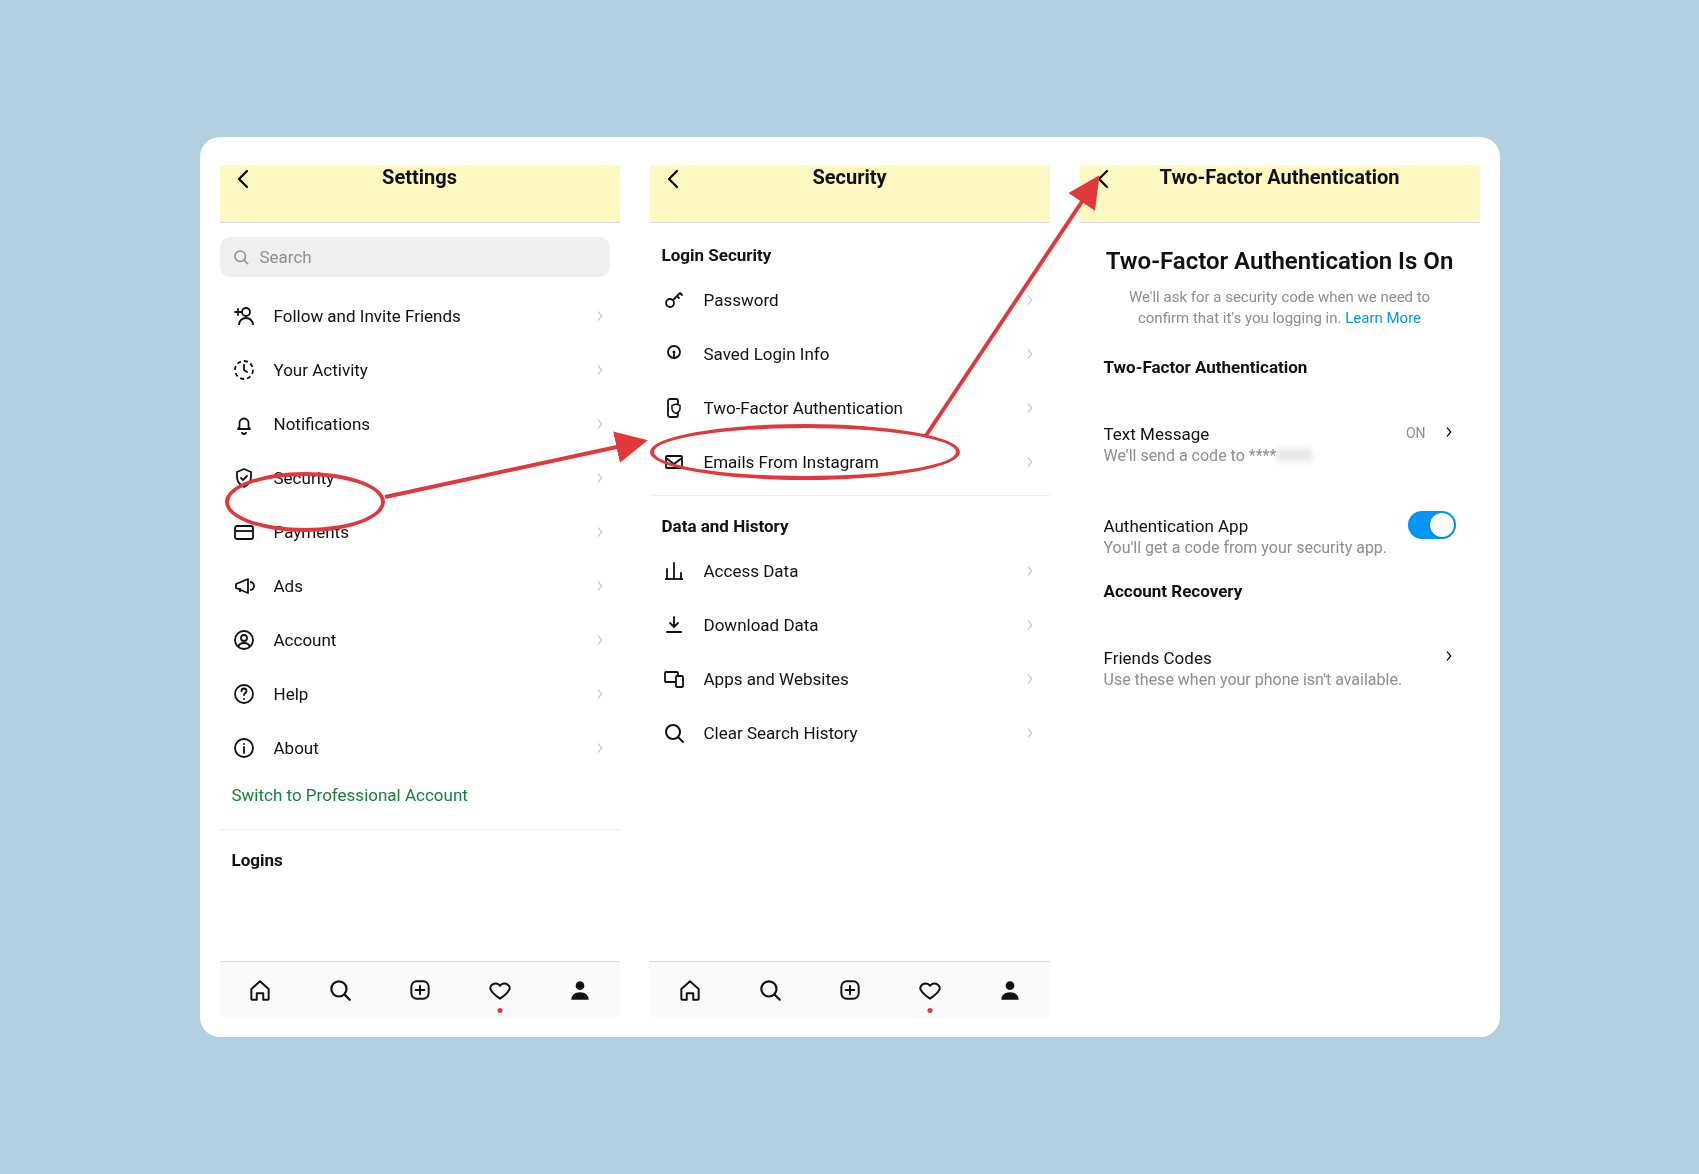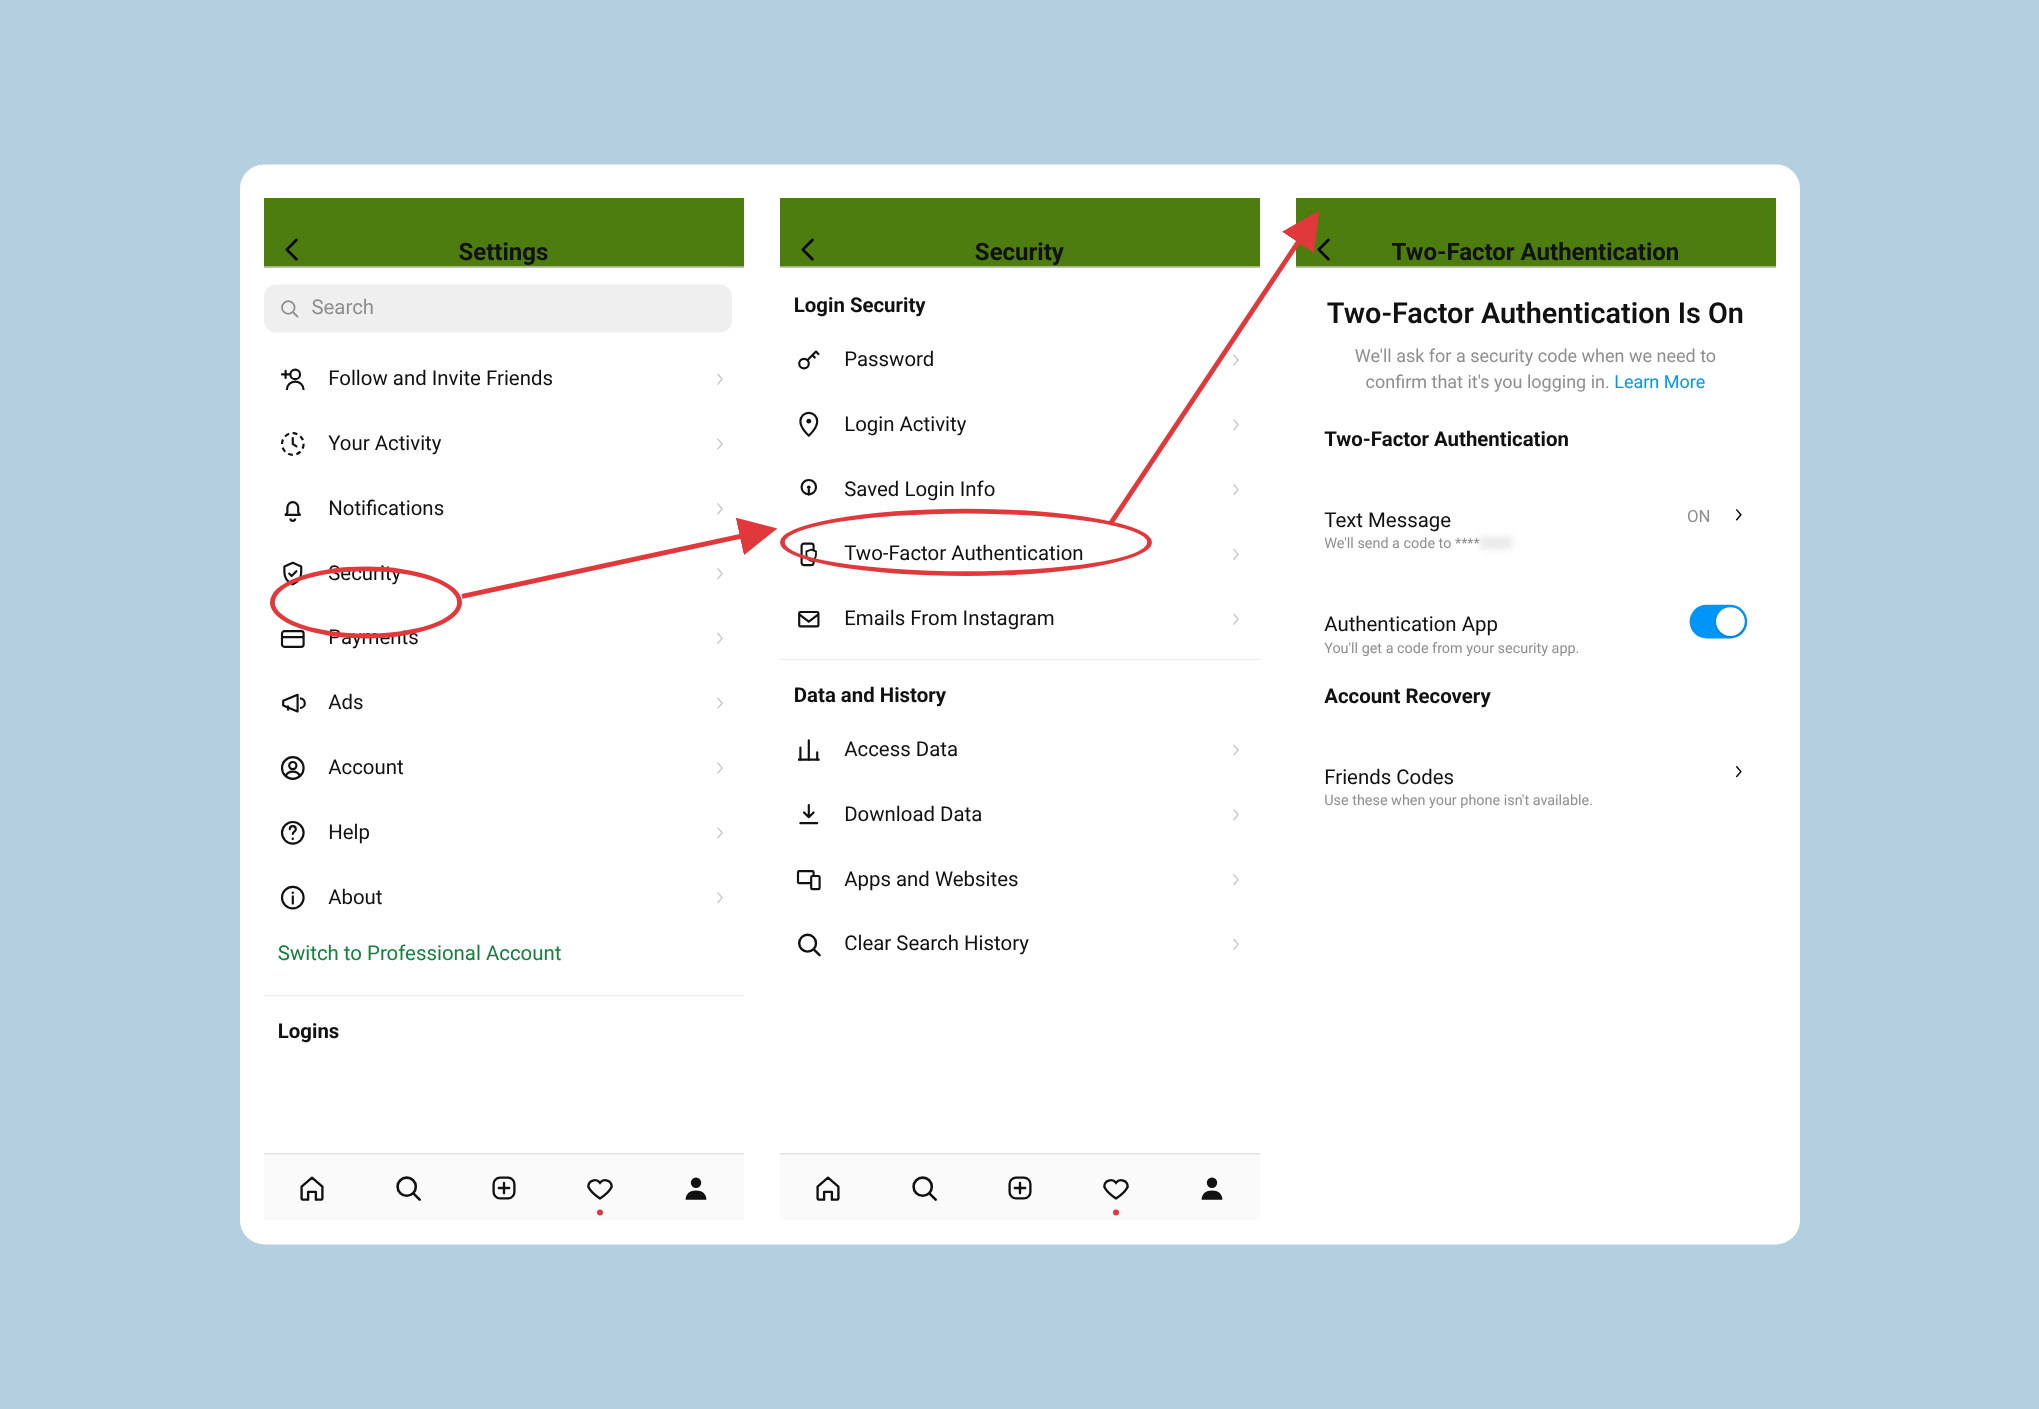--- a/index.html
+++ b/index.html
@@ -24,25 +24,25 @@
   }
   .panel {
     flex: 1;
     display: flex;
     flex-direction: column;
     position: relative;
     min-width: 0;
   }
   .panel-header {
     display: flex;
-    align-items: flex-end;
+    align-items: flex-start;
     height: 58px;
     border-bottom: 1px solid #dbdbdb;
     position: relative;
-    background: #4d7c0f;
+    background: #fef9c3;
   }
   .panel-header .back {
     position: absolute;
     left: 10px;
     width: 28px; height: 28px;
     display: flex; align-items: center; justify-content: center;
   }
   .panel-header .title {
     flex: 1;
     text-align: center;
@@ -156,21 +156,21 @@
     margin-bottom: 14px;
   }
   .tfa-row {
     display: flex;
     align-items: center;
     padding: 10px 0 18px 0;
     gap: 12px;
   }
   .tfa-row .tx { flex: 1; margin-top: 23px; }
   .tfa-row .ttl { font-size: 17px; color: #111; margin-bottom: 2px; }
-  .tfa-row .sub { font-size: 12px; color: #8e8e8e; }
+  .tfa-row .sub { font-size: 16px; color: #8e8e8e; }
   .tfa-row .on-lbl { font-size: 14px; color: #8e8e8e; margin-right: 4px; }
   .toggle {
     width: 48px; height: 28px; border-radius: 14px;
     background: #0095f6;
     position: relative;
     flex-shrink: 0;
   }
   .toggle::after {
     content: '';
     position: absolute;
@@ -521,33 +521,20 @@
         <div class="label">Password</div>
         <div class="chev-slot">
             <svg width="14" height="14" viewBox="0 0 24 24">
               <use href="#ic-chev"></use>
             </svg>
           </div>
       </div>
       <div class="row">
         <div class="icon-slot">
             <svg width="24" height="24" viewBox="0 0 24 24">
-              <use href="#ic-pin"></use>
-            </svg>
-          </div>
-        <div class="label">Login Activity</div>
-        <div class="chev-slot">
-            <svg width="14" height="14" viewBox="0 0 24 24">
-              <use href="#ic-chev"></use>
-            </svg>
-          </div>
-      </div>
-      <div class="row">
-        <div class="icon-slot">
-            <svg width="24" height="24" viewBox="0 0 24 24">
               <use href="#ic-keyhole"></use>
             </svg>
           </div>
         <div class="label">Saved Login Info</div>
         <div class="chev-slot">
             <svg width="14" height="14" viewBox="0 0 24 24">
               <use href="#ic-chev"></use>
             </svg>
           </div>
       </div>

